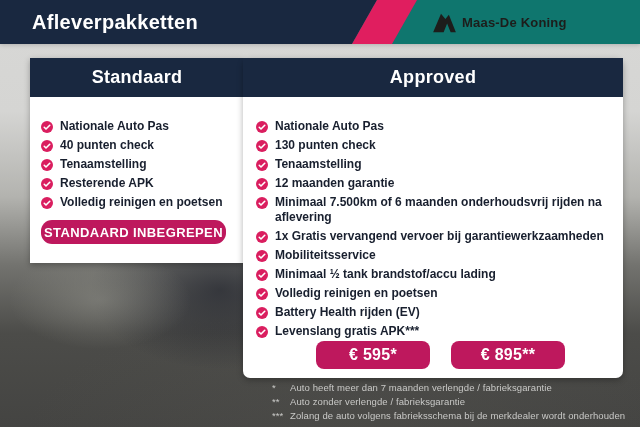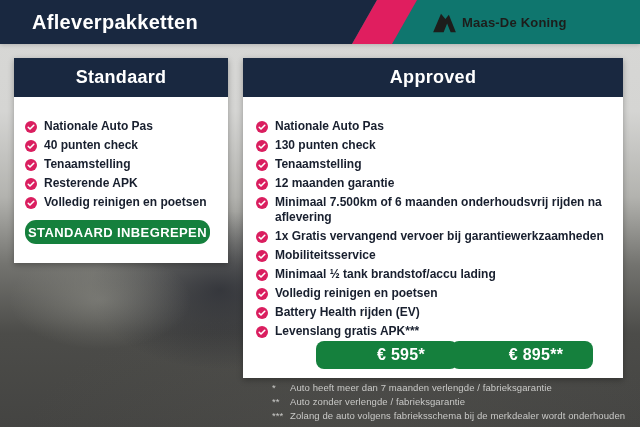--- a/index.html
+++ b/index.html
@@ -24,36 +24,36 @@
             clip-path:polygon(0 0, 377px 0, 352px 44px, 0 44px); }
   .topbar .pink-shape { position:absolute; inset:0; background:#e01e5f;
             clip-path:polygon(377px 0, 417px 0, 392px 44px, 352px 44px); }
   .topbar-title { position:absolute; left:32px; top:0; line-height:44px;
             font-size:20px; font-weight:700; color:#ffffff; letter-spacing:.3px; }
   .brand { position:absolute; left:433px; top:0; height:44px; display:flex; align-items:center; gap:6px; }
   .brand-text { font-size:13px; font-weight:700; color:#1d1d1b; letter-spacing:.2px; }
 
   
   .card { position:absolute; background:#ffffff; box-shadow:0 2px 6px rgba(0,0,0,.3); }
-  .card-std { left:14px; top:58px; width:214px; height:205px; }
-  .card-app { left:243px; top:58px; width:380px; height:320px; }
+  .card-std { left:30px; top:58px; width:214px; height:205px; }
+  .card-app { left:243px; top:58px; width:380px; height:320px;border-radius:7px; }
   .card-head { height:39px; background:#192840; }
   .card-head-title { text-align:center; line-height:39px; font-size:18px; font-weight:700;
             color:#ffffff; letter-spacing:.3px; }
   .list { padding:22px 8px 0 11px; }
   .card-app .list { padding-left:13px; }
   .item { display:flex; align-items:flex-start; margin-bottom:4px; }
   .item .txt { font-size:12px; font-weight:700; color:#181f2e; line-height:15px; letter-spacing:0; }
   .check { width:12px; height:12px; flex:0 0 12px; margin-top:1.5px; margin-right:7px; }
 
-  .btn { position:absolute; background:#15803d; color:#ffffff; font-weight:700;
+  .btn { position:absolute; background:#be185d; color:#ffffff; font-weight:700;
          display:flex; align-items:center; justify-content:center; cursor:pointer; }
   .btn-included { left:11px; top:162px; width:185px; height:24px; border-radius:11px;
          font-size:13px; letter-spacing:.4px; }
-  .btn-price { top:283px; width:114px; height:28px; border-radius:8px; font-size:16px; letter-spacing:.3px;padding-left:28px; }
+  .btn-price { top:283px; width:114px; height:28px; border-radius:8px; font-size:16px; letter-spacing:.3px; }
   .btn-price.p1 { left:73px; }
   .btn-price.p2 { left:208px; }
 
   
   .footnotes { position:absolute; left:272px; top:382px; }
   .fn-row { display:flex; margin-bottom:3px; }
   .fn-mark { width:18px; flex:0 0 18px; font-size:9.5px; color:#c9c9c7; line-height:11px; }
   .fn-text { font-size:9.5px; color:#c9c9c7; line-height:11px; letter-spacing:.1px; }
 </style>
 </head>

